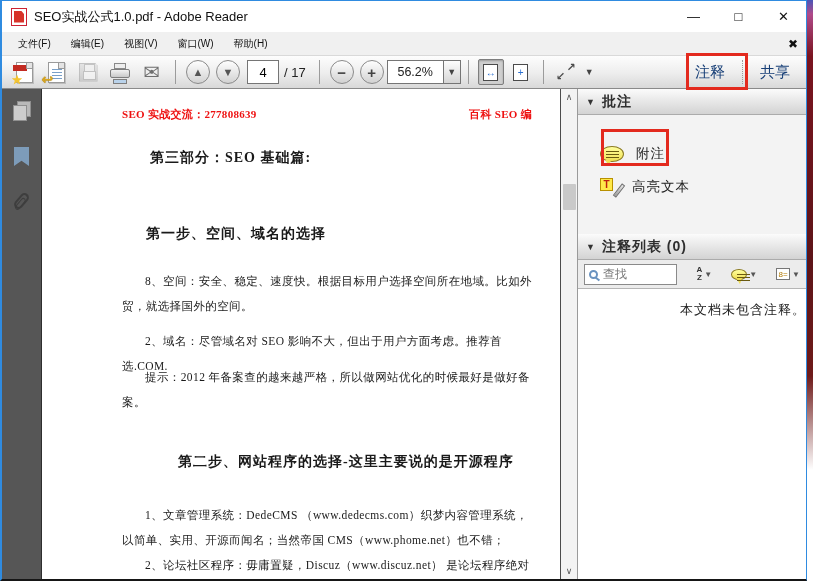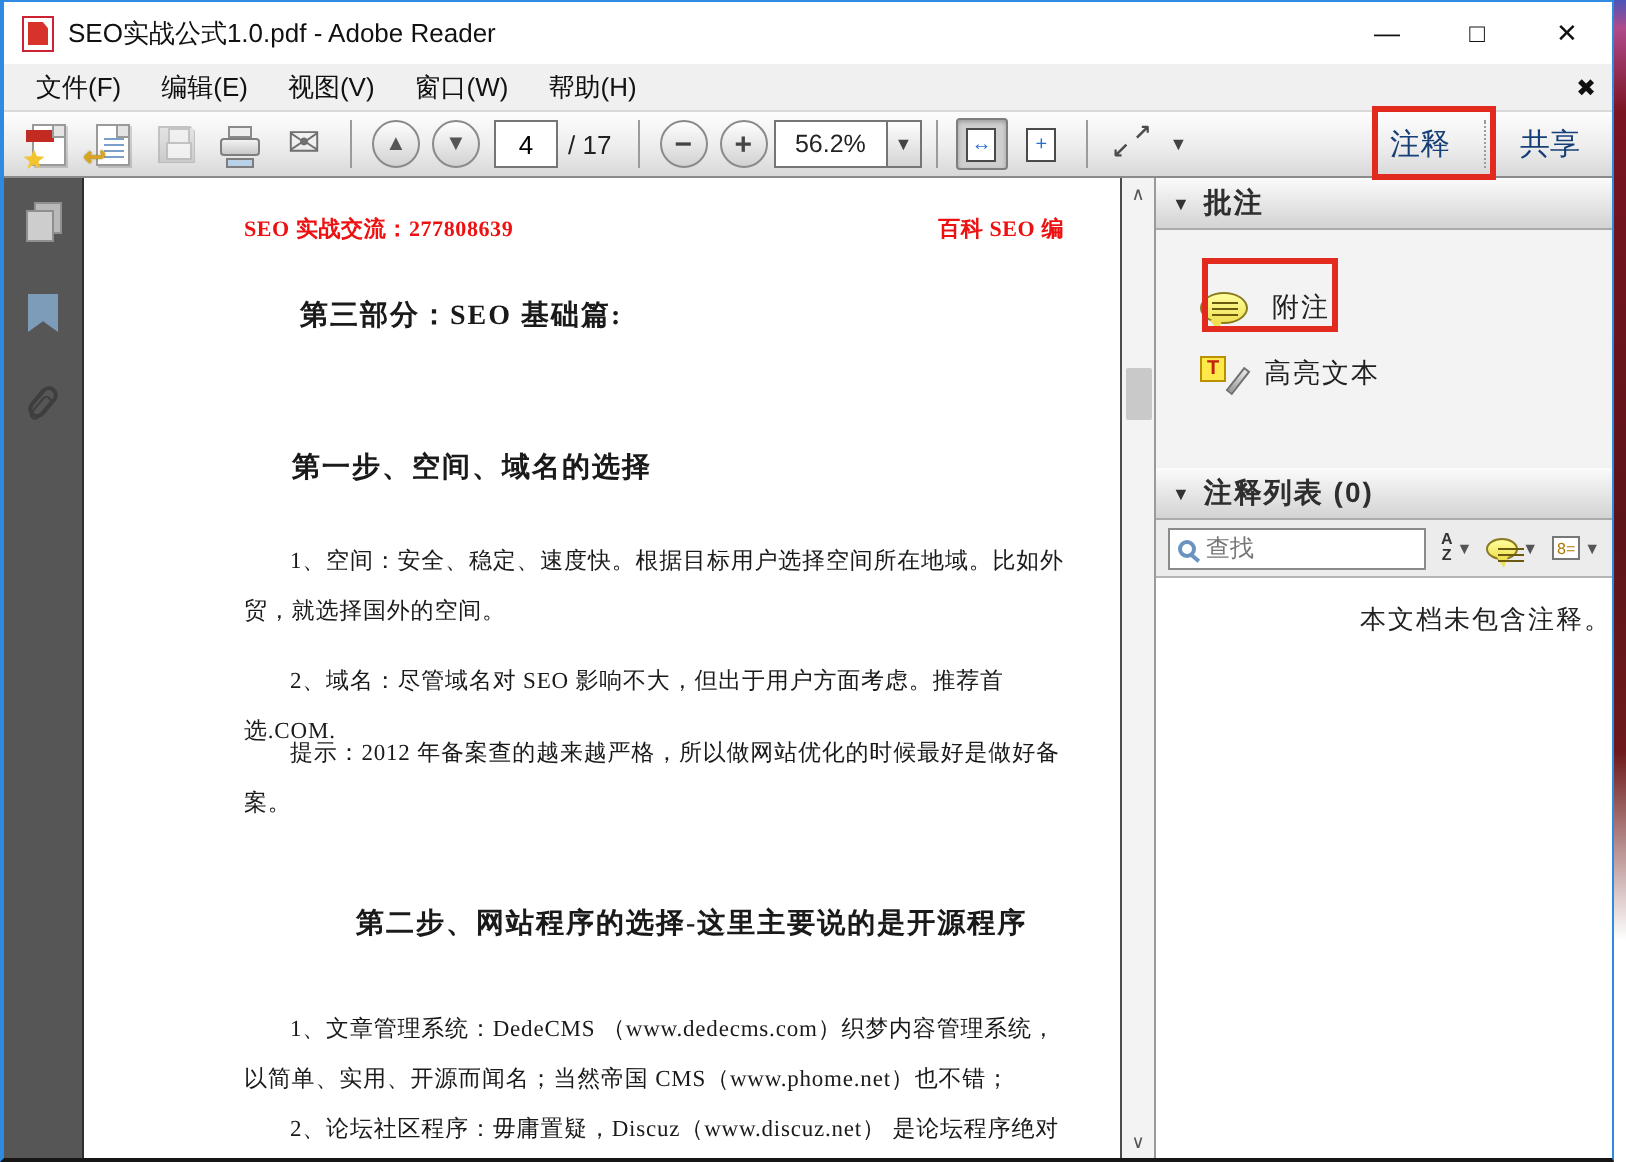--- a/index.html
+++ b/index.html
@@ -11,21 +11,21 @@
   .desktop-strip { position:absolute; right:0; top:0; width:6px; height:470px; background:linear-gradient(180deg,#4a55b8 0%, #b04a8a 3%, #7a1420 12%, #5d1418 55%, #6e1a1a 80%, #ffffff 100%); }
 
   .titlebar { position:absolute; left:0; top:0; right:0; height:31px; background:#fff; display:flex; align-items:center; }
   .pdf-logo { width:16px; height:18px; margin:0 7px 0 9px; position:relative; background:#fff; border:1px solid #c23; }
   .pdf-logo::before { content:""; position:absolute; inset:2px; background:#d8332a; clip-path:polygon(0 0,70% 0,100% 30%,100% 100%,0 100%); }
   .title-text { font-size:13px; color:#111; }
   .win-controls { margin-left:auto; display:flex; height:100%; }
   .win-btn { width:45px; height:100%; display:flex; align-items:center; justify-content:center; font-size:13px; color:#111; cursor:default; }
 
   .menubar { position:absolute; left:0; top:31px; right:0; height:24px; background:#f0f0f0; display:flex; align-items:center; padding-left:6px; border-bottom:1px solid #d9d9d9; }
-  .menu-item { padding:3px 10px; font-size:13px; color:#111; }
+  .menu-item { padding:3px 10px; font-size:10px; color:#111; }
   .menubar-close { margin-left:auto; margin-right:8px; font-weight:bold; font-size:12px; color:#111; }
 
   
   .toolbar { position:absolute; left:0; top:55px; right:0; height:33px; background:linear-gradient(180deg,#fdfdfd 0%,#ededed 55%,#d8d8d8 100%); border-bottom:1px solid #8a8a8a; display:flex; align-items:center; padding:0 6px; }
   .tb-sep { width:1px; height:24px; background:#9b9b9b; margin:0 7px; }
   .tb-sep.dotted { background:none; border-left:1px dotted #9b9b9b; }
   .tb-btn { width:28px; height:26px; display:flex; align-items:center; justify-content:center; margin:0 2px; border-radius:3px; position:relative; }
   .circle-btn { width:24px; height:24px; border:1px solid #8a8a8a; border-radius:50%; background:linear-gradient(180deg,#fefefe,#d2d2d2); display:flex; align-items:center; justify-content:center; margin:0 3px; font-weight:bold; color:#4a4a4a; }
   .circle-btn .arr { font-size:11px; line-height:1; color:#555; }
   .circle-btn .pm { font-size:15px; line-height:1; color:#444; }
@@ -95,21 +95,21 @@
   .rp-header .lbl { font-weight:bold; font-size:14px; color:#2e2e2e; letter-spacing:1px; }
   .rp-tools { height:103px; padding:14px 0 0 22px; display:flex; flex-direction:column; gap:14px;margin-top:16px; }
   .rp-tool { display:flex; align-items:center; gap:12px; }
   .rp-tool .lbl { font-size:13.5px; color:#222; letter-spacing:1px; }
   .bubble-ic { width:24px; height:16px; background:linear-gradient(180deg,#ffff9e,#f0e054); border:1px solid #8a7a20; border-radius:50%; position:relative; }
   .bubble-ic::before { content:""; position:absolute; left:3px; bottom:-5px; width:0; height:0; border-left:6px solid transparent; border-top:6px solid #f0e054; transform:skewX(-20deg); }
   .bubble-ic::after { content:""; position:absolute; left:5px; top:4px; width:13px; height:7px; background:repeating-linear-gradient(180deg,#6a5a10 0 1px,transparent 1px 3px); }
   .hl-ic { width:20px; height:20px; position:relative; }
   .hl-ic .tbox { position:absolute; left:0; top:1px; width:13px; height:13px; background:#ffe94a; border:1px solid #b89000; font-size:10px; font-weight:bold; color:#c02010; text-align:center; line-height:12px; }
   .hl-ic .pen { position:absolute; right:-1px; bottom:-1px; width:4px; height:15px; background:linear-gradient(180deg,#e8e8e8,#9a9a9a); border:1px solid #707070; transform:rotate(38deg); }
-  .rp-search-row { height:29px; background:#ececec; border-bottom:1px solid #b5b5b5; display:flex; align-items:center; padding:0 6px; gap:4px; }
+  .rp-search-row { height:29px; background:#ececec; border-bottom:1px solid #b5b5b5; display:flex; align-items:center; padding:0 6px; gap:16px; }
   .search-box { width:136px; height:21px; background:#fff; border:1px solid #8a8a8a; display:flex; align-items:center; padding:0 4px; gap:5px; }
   .mag-ic { width:9px; height:9px; border:2px solid #6a93c0; border-radius:50%; position:relative; flex:none; }
   .mag-ic::after { content:""; position:absolute; right:-4px; bottom:-3px; width:5px; height:2px; background:#6a93c0; transform:rotate(40deg); }
   .search-input { border:none; outline:none; width:100%; font-size:12px; color:#333; background:transparent; }
   .rp-mini-btn { display:flex; align-items:center; gap:2px; margin-left:3px; }
   .rp-mini-btn .caret { font-size:8px; color:#555; }
   .az-ic { font-size:8px; font-weight:bold; color:#333; line-height:8px; text-align:center; }
   .list-ic { width:14px; height:12px; border:1px solid #777; background:#fff; font-size:8px; color:#b07800; text-align:center; line-height:11px; }
   .rp-empty { flex:1; background:#fff; text-align:right; padding-top:12px; font-size:13px; color:#222; letter-spacing:1px; }
 </style>
@@ -229,21 +229,21 @@
     </div>
 
     <div class="doc-pane">
       <div class="doc-inner">
         <div class="red-head">
           <span>SEO 实战交流：277808639</span>
           <span>百科 SEO 编</span>
         </div>
         <div class="h-center h1">第三部分：SEO 基础篇:</div>
         <div class="h-center h2">第一步、空间、域名的选择</div>
-        <div class="para p1">1、空间：安全、稳定、速度快。根据目标用户选择空间所在地域。比如外贸，就选择国外的空间。</div>
+        <div class="para p1">8、空间：安全、稳定、速度快。根据目标用户选择空间所在地域。比如外贸，就选择国外的空间。</div>
         <div class="para p2">2、域名：尽管域名对 SEO 影响不大，但出于用户方面考虑。推荐首选.COM.</div>
         <div class="para p3">提示：2012 年备案查的越来越严格，所以做网站优化的时候最好是做好备案。</div>
         <div class="h-center h3">第二步、网站程序的选择-这里主要说的是开源程序</div>
         <div class="para p4">1、文章管理系统：DedeCMS （www.dedecms.com）织梦内容管理系统，以简单、实用、开源而闻名；当然帝国 CMS（www.phome.net）也不错；</div>
         <div class="para p5">2、论坛社区程序：毋庸置疑，Discuz（www.discuz.net） 是论坛程序绝对的老大，访问速度快，负载能力强，功能强大而完善；PhpWind（www.phpwind.net）也不错；</div>
       </div>
     </div>
 
     <div class="vscroll">
       <div class="vs-arrow">∧</div>

